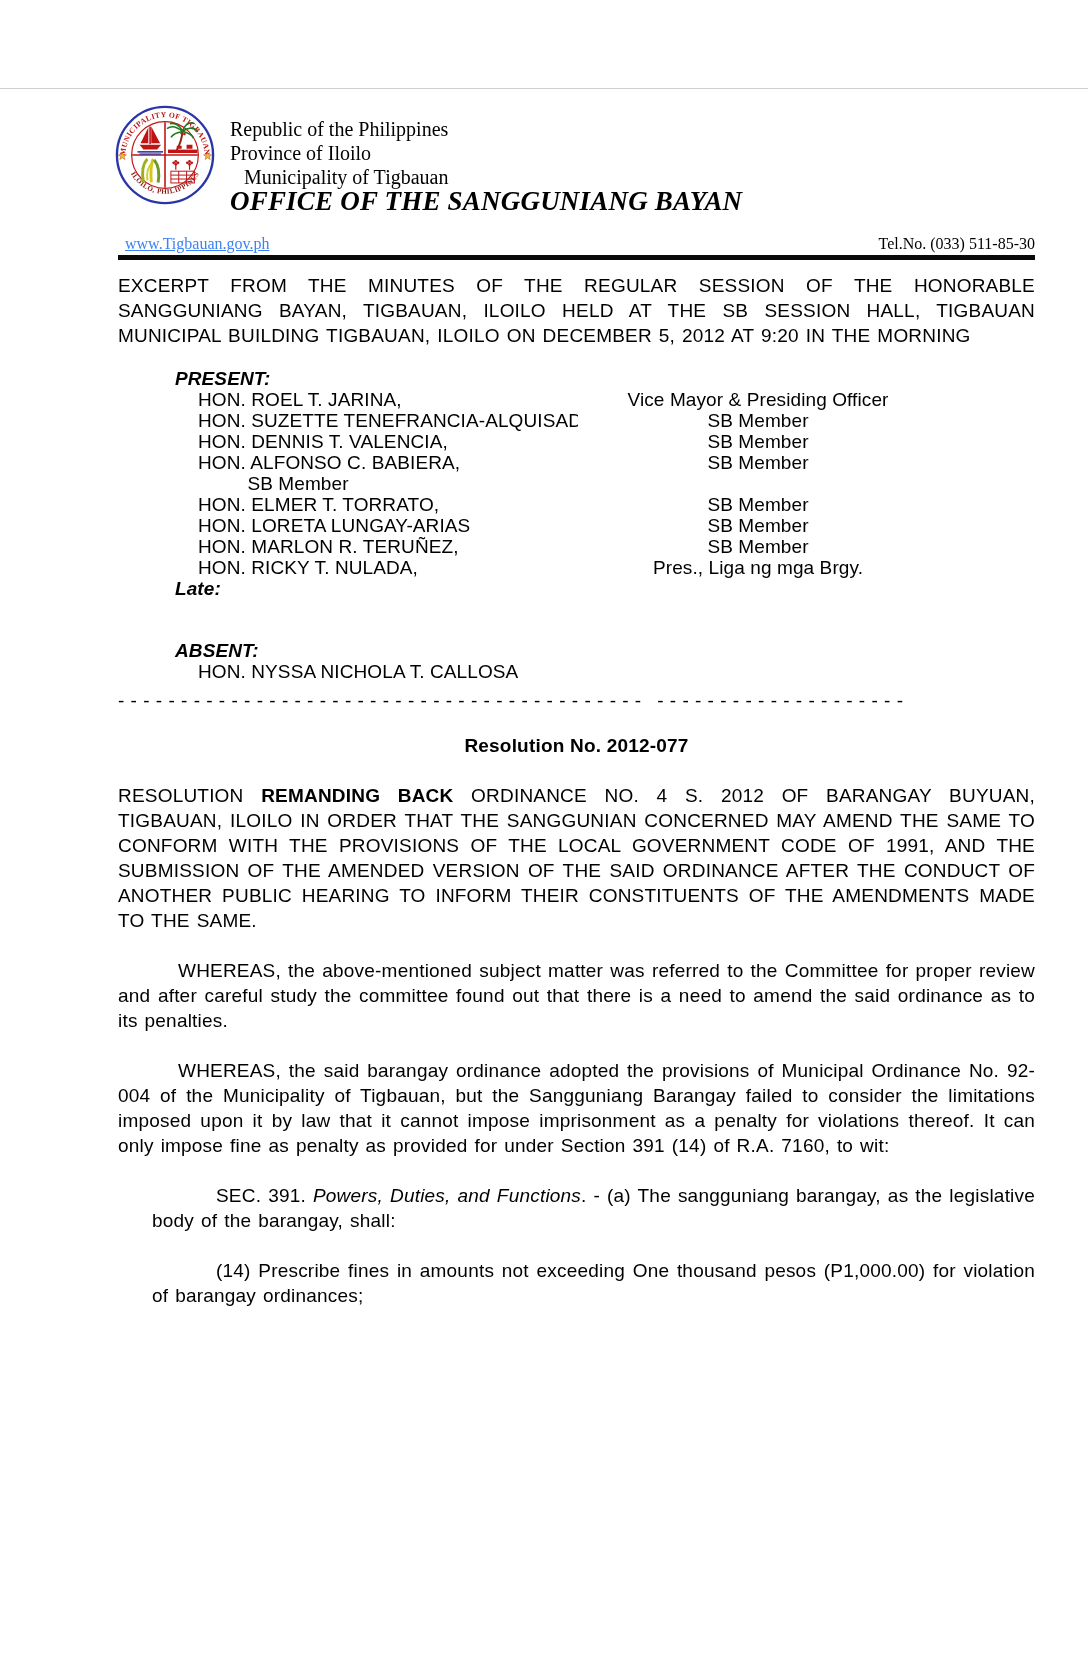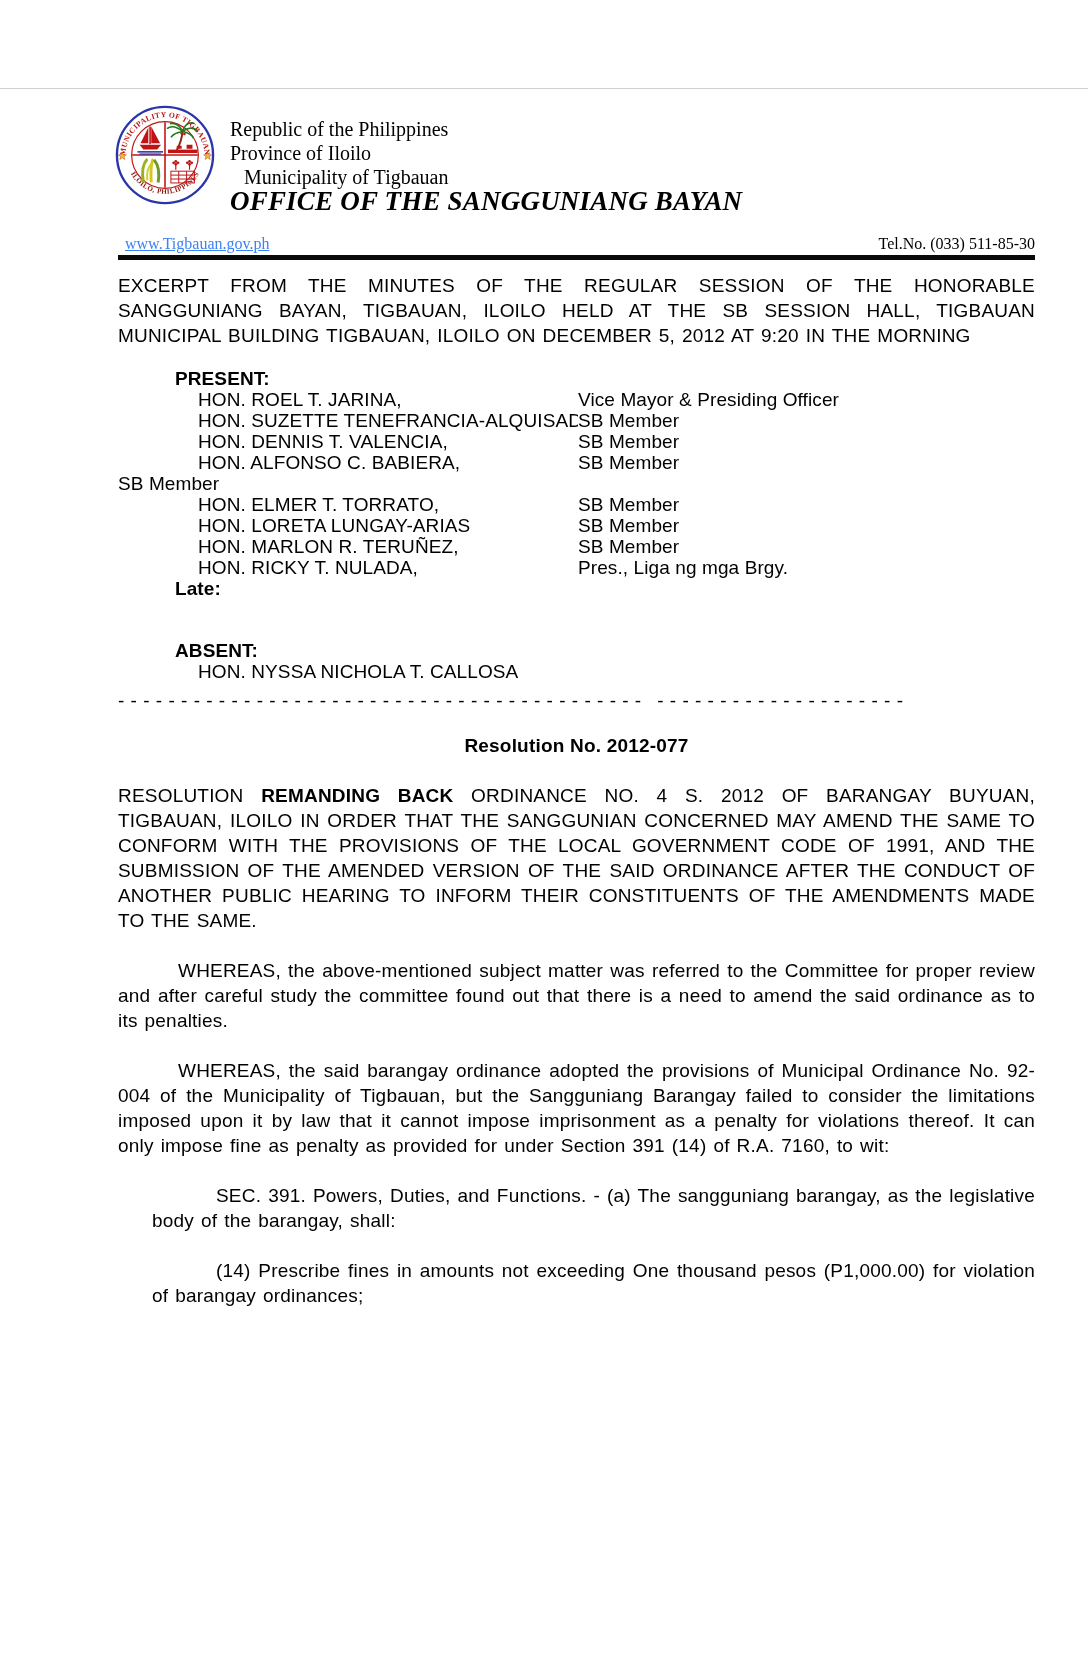--- a/index.html
+++ b/index.html
@@ -29,30 +29,30 @@
   .website { color:#3b82f6; text-decoration:underline; margin-left:7px; cursor:pointer; }
   .rule { height:5px; background:#0a0a0a; margin-top:3px; }
 
   
   .para { font-size:19px; line-height:25px; letter-spacing:0.2px; word-spacing:1.5px;
           text-align:justify; margin:0 0 25px 0; }
   .excerpt { margin-top:13px; margin-bottom:0; }
   .indent-para { text-indent:60px; }
   .quote { margin-left:34px; text-indent:64px; }
   .b { font-weight:bold; }
-  .i { }
+  .i { font-style:italic; }
 
   
   .att { font-size:19px; line-height:21px; letter-spacing:0.1px; }
-  .att-label { font-weight:bold; margin-left:57px; }
+  .att-label { font-weight:bold; font-style:italic; margin-left:57px; }
   .present-label { margin-top:20px; }
   .absent-block { margin-top:41px; }
   .att-row { display:flex; }
   .att-name { flex:1 1 auto; padding-left:80px; white-space:nowrap; overflow:hidden; }
-  .att-pos { flex:0 0 360px; margin-right:97px; white-space:nowrap; }
+  .att-pos { flex:0 0 360px; margin-right:97px; text-align:center; white-space:nowrap; }
   .att-pos .time { margin-left:5px; font-style:italic; }
 
   .dashes { display:flex; margin-top:8px; font-size:19px; line-height:21px;
             word-spacing:1px; white-space:nowrap; overflow:hidden; }
   .dash-gap { width:16px; flex:0 0 auto; }
 
   .res-no { text-align:center; font-weight:bold; font-size:19px; line-height:21px;
             letter-spacing:0.2px; margin-top:24px; margin-bottom:27px; }
 </style>
 </head>

